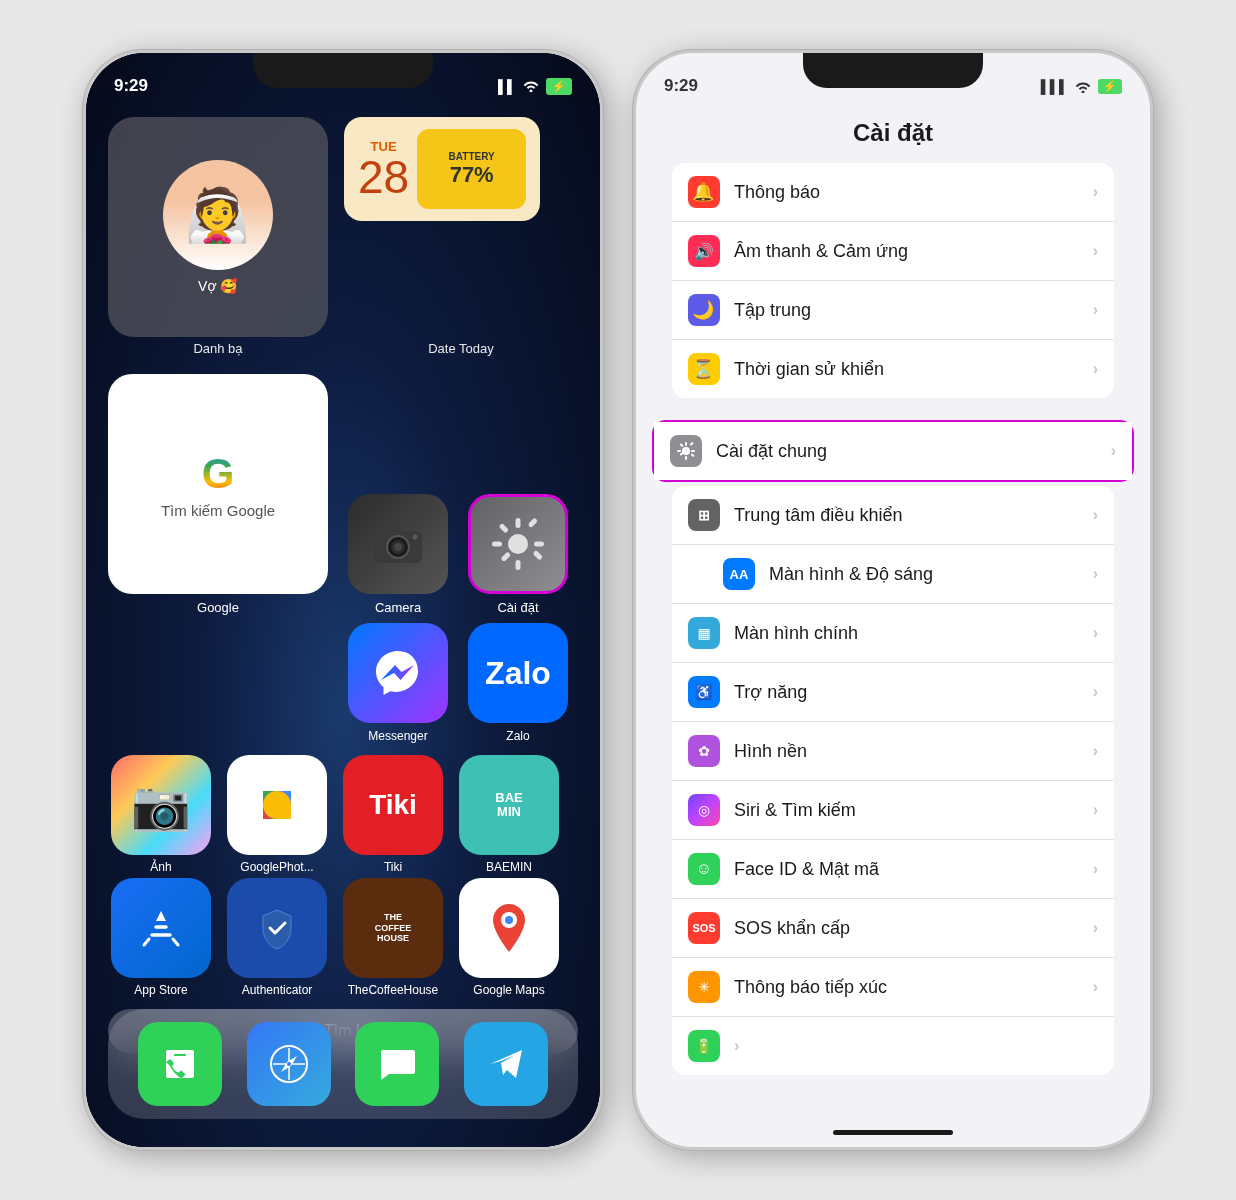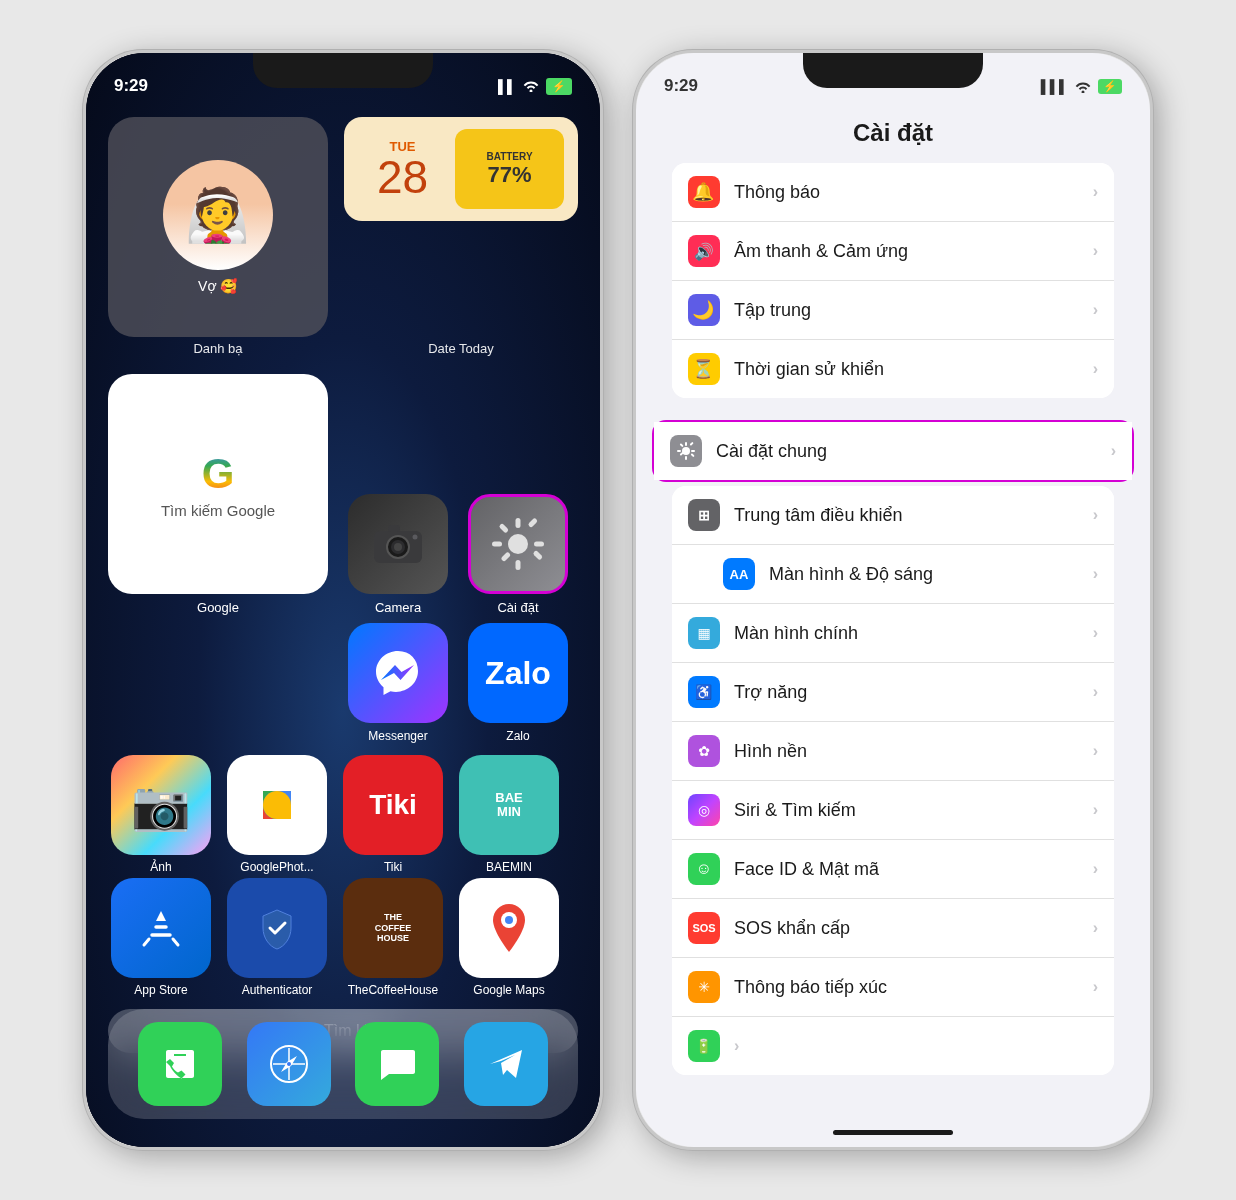--- a/index.html
+++ b/index.html
@@ -119,21 +119,21 @@
     }
 
     .widget-name {
       color: white;
       font-size: 14px;
       font-weight: 500;
     }
 
     .widget-right-col {
       display: flex;
-      flex-direction: column;
+      flex-direction: row;
       gap: 8px;
       flex: 1;
     }
 
     .widget-date {
       background: #f9e8c4;
       border-radius: 18px;
       padding: 10px 14px;
       display: flex;
       align-items: center;

